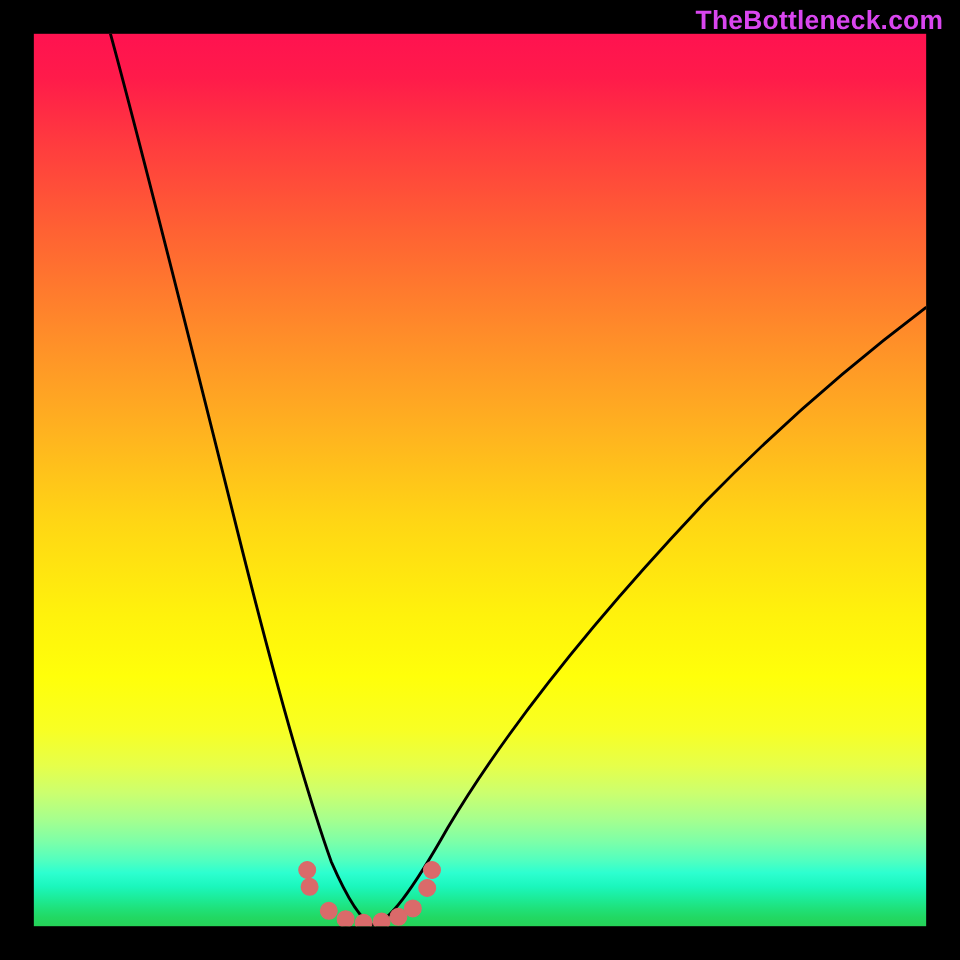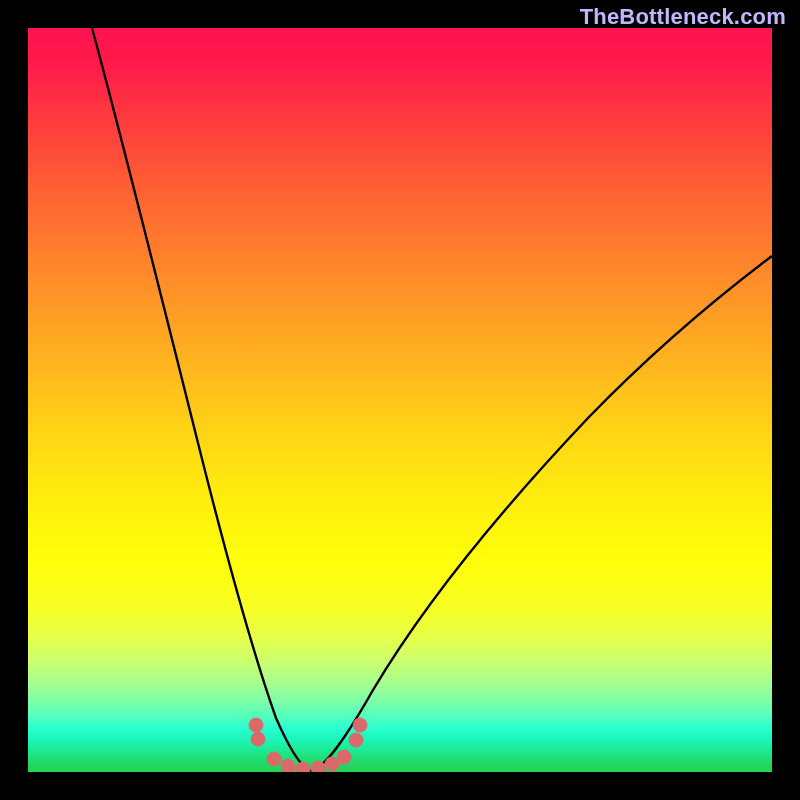--- a/index.html
+++ b/index.html
@@ -64,21 +64,21 @@
     width: 744px;
     height: 744px;
   }
   .watermark {
     position: absolute;
     top: 4px;
     right: 14px;
     font-family: Arial, Helvetica, sans-serif;
     font-size: 22px;
     font-weight: 600;
-    color: #c4b5fd;
+    color: #d946ef;
     letter-spacing: 0.2px;
     user-select: none;
     text-align: center;
   }
 </style>
 </head>
 <body>
 
 <div class="frame">
 

